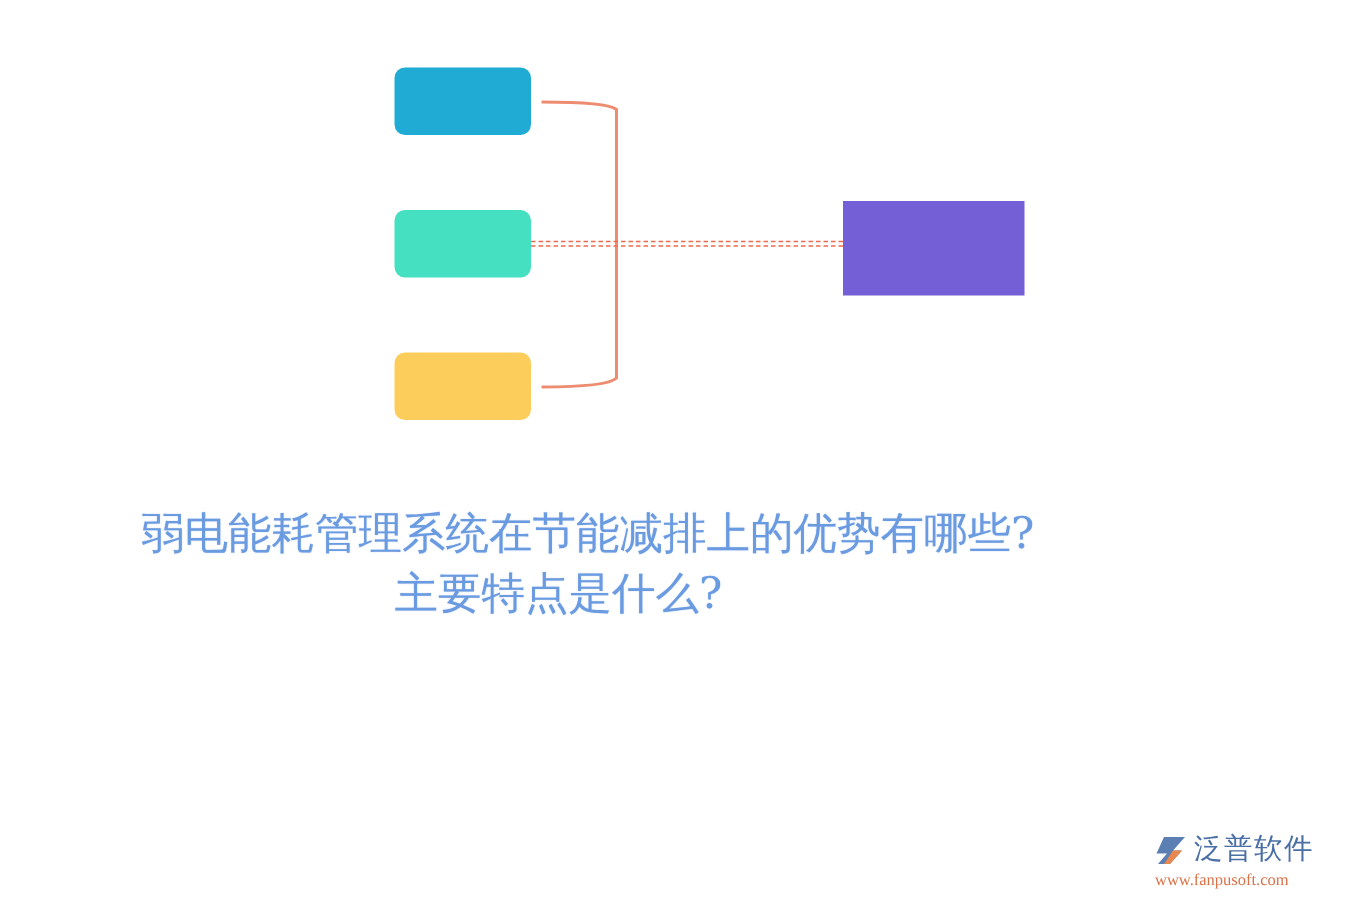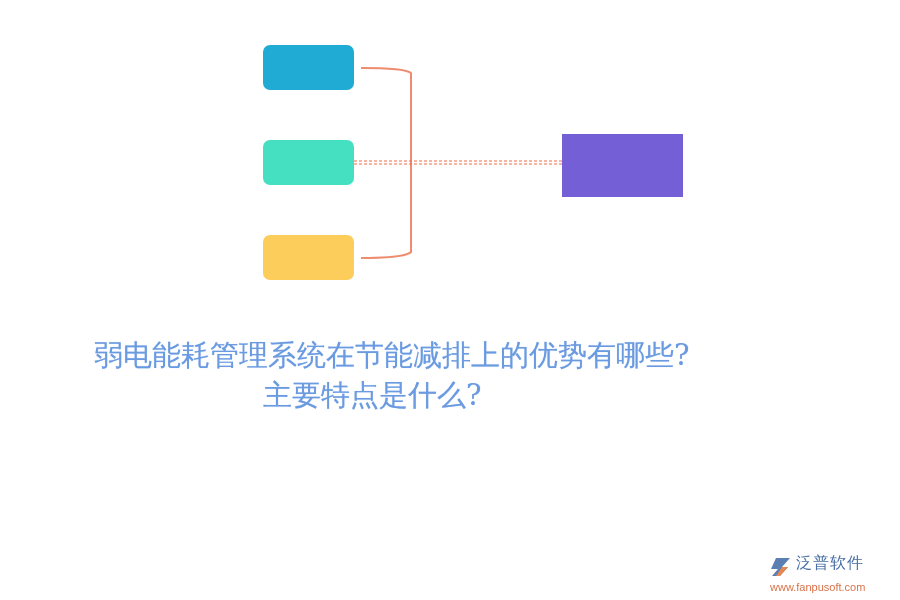--- a/index.html
+++ b/index.html
@@ -2,22 +2,22 @@
 <html><head>
 <meta charset="utf-8">
 <style>
   html, body { margin:0; padding:0; background:#ffffff; }
   body { width:900px; height:600px; position:relative; overflow:hidden; font-family:"DejaVu Serif", serif; }
   .node { position:absolute; border-radius:7px; }
   .target { position:absolute; }
   svg.connectors { position:absolute; left:0; top:0; width:900px; height:600px; }
   .title { position:absolute; left:0; width:900px; color:#6a9ae0; font-size:29px; font-family:"DejaVu Serif", serif; letter-spacing:0px; text-shadow:0 0 1px #b8cdf2; white-space:nowrap; }
   .logo { position:absolute; left:768px; top:553px; width:130px; height:45px; }
-  .logo-name { position:absolute; left:28px; top:0px; font-size:16px; color:#4a6fa5; font-family:Liberation Mono, monospace; letter-spacing:1px; }
-  .logo-url { position:absolute; left:2px; top:28px; font-size:11px; color:#d9734a; font-family:Liberation Sans, sans-serif; }
+  .logo-name { position:absolute; left:28px; top:0px; font-size:19px; color:#4a6fa5; font-family:Liberation Mono, monospace; letter-spacing:1px; }
+  .logo-url { position:absolute; left:2px; top:28px; font-size:11px; color:#d9734a; font-family:Liberation Serif, serif; }
   .logo-icon { position:absolute; left:2px; top:4px; width:24px; height:20px; }
 </style>
 </head>
 <body>
 
 <svg class="connectors" viewBox="0 0 900 600">
   <path d="M361 68 Q405 68 411 73 L411 252 Q405 258 361 258" fill="none" stroke="#ee8c70" stroke-width="2"></path>
   <line x1="354" y1="161" x2="562" y2="161" stroke="#ee6a4a" stroke-width="1" stroke-dasharray="3,2"></line>
   <line x1="354" y1="164" x2="562" y2="164" stroke="#ee6a4a" stroke-width="1" stroke-dasharray="3,2"></line>
 </svg>

